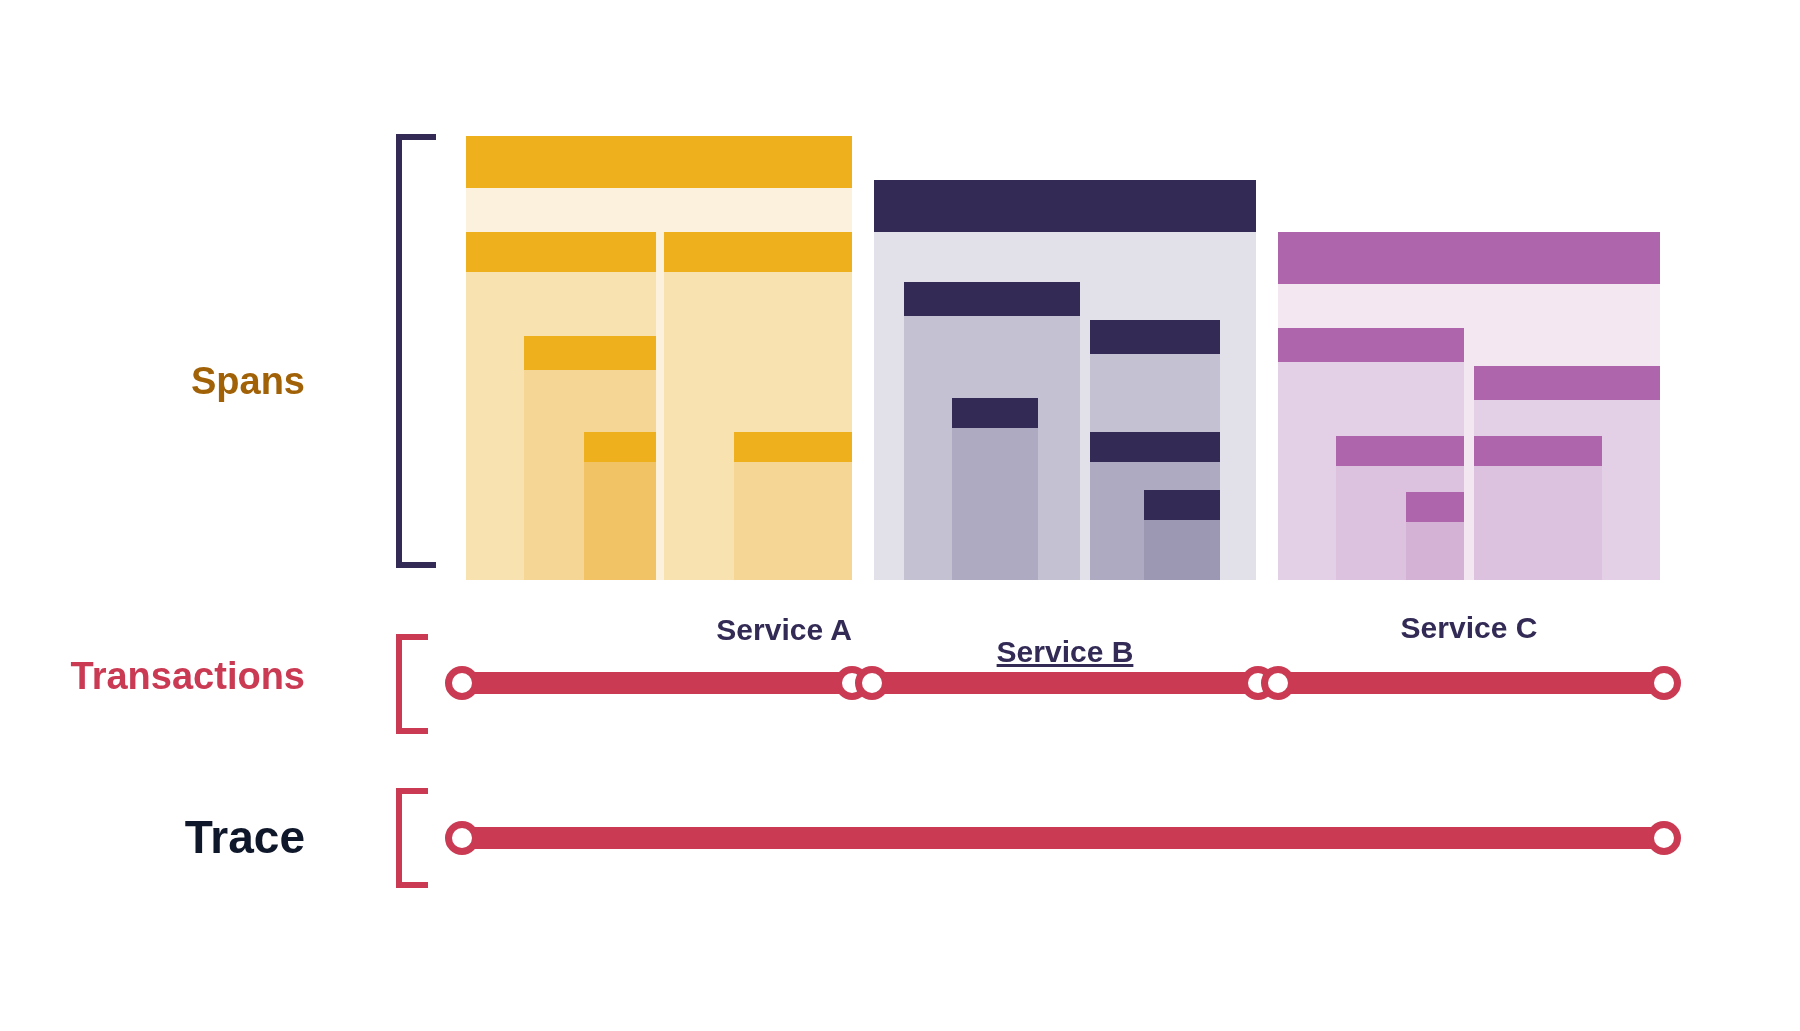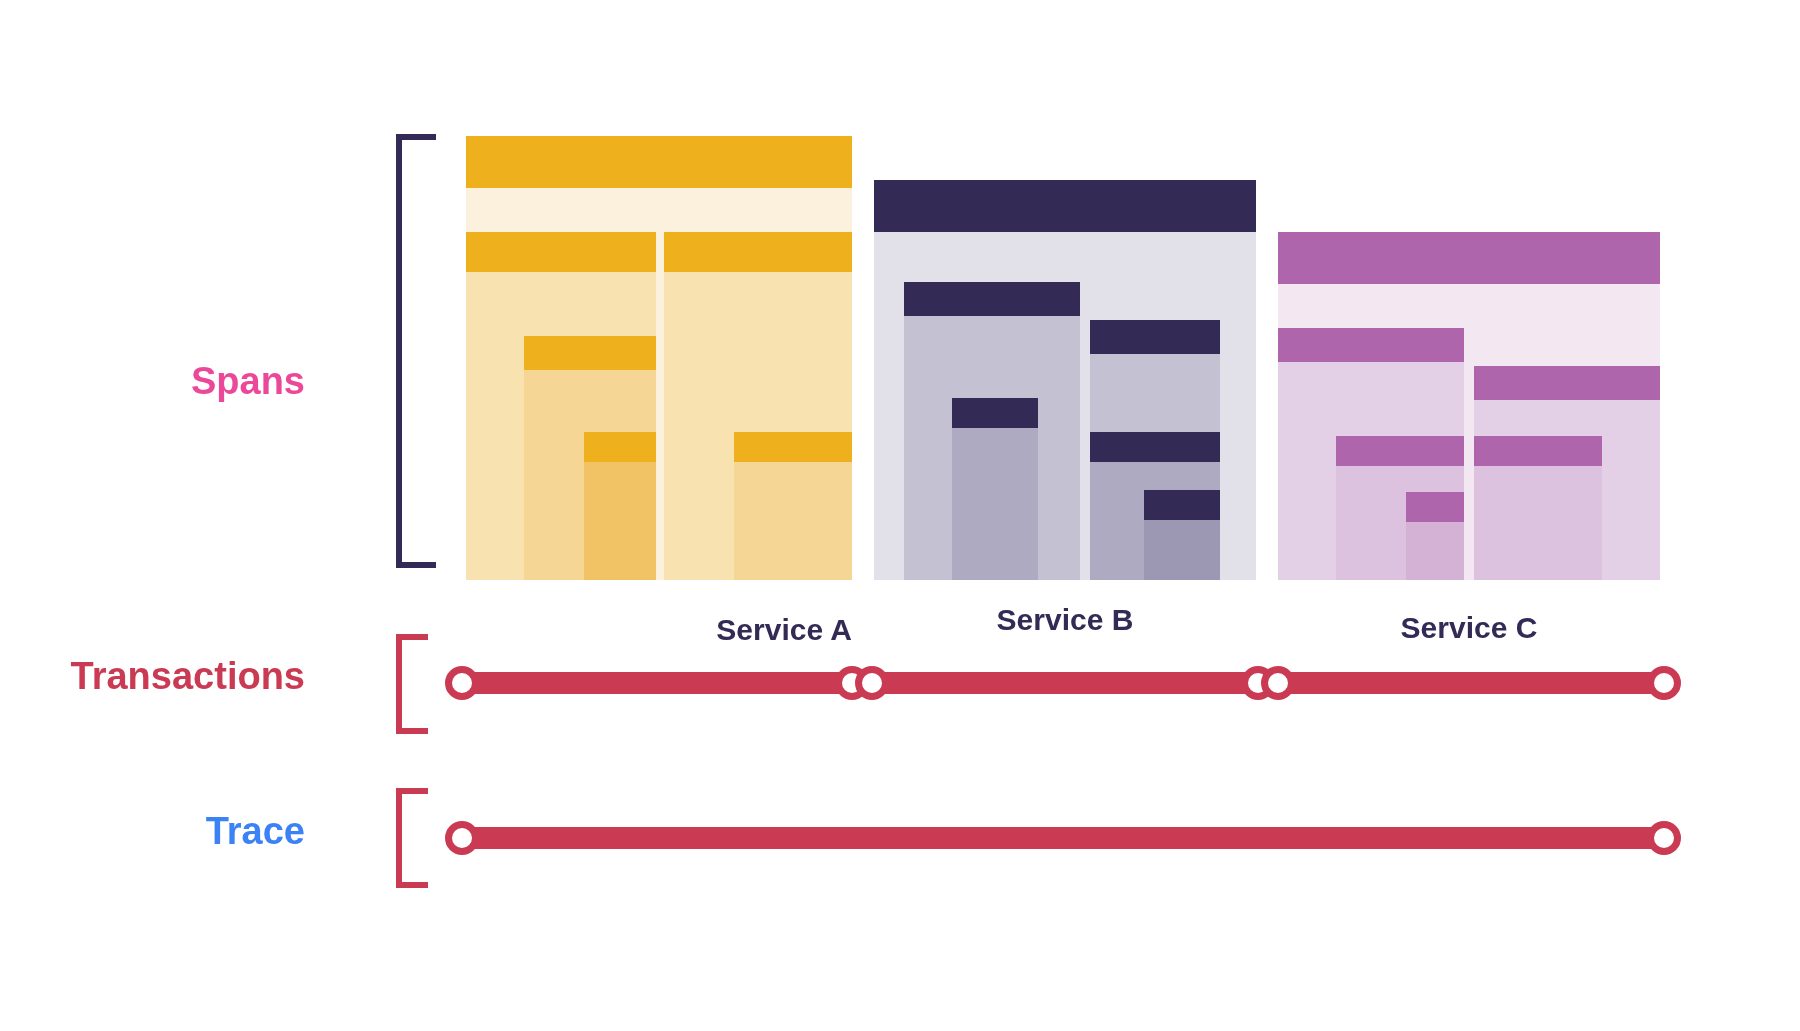--- a/index.html
+++ b/index.html
@@ -14,31 +14,31 @@
   
   .side-label{
     position:absolute;
     font-weight:bold;
     white-space:nowrap;
     text-align:right;
   }
   #label-spans{
     right:1495px; top:360px;
     font-size:38px;
-    color:#ec4899;
+    color:#a16207;
   }
   #label-transactions{
     right:1495px; top:655px;
     font-size:38px;
     color:#CB3A53;
   }
   #label-trace{
     right:1495px; top:810px;
-    font-size:38px;
-    color:#3b82f6;
+    font-size:46px;
+    color:#0f172a;
   }
 
   
   .bracket{
     position:absolute;
     border-style:solid;
     border-right:none;
     box-sizing:border-box;
   }
   #bracket-spans{
@@ -189,21 +189,21 @@
         <div class="bar-head" style="height: 30px; background: rgb(175, 101, 171);"></div>
       </div>
       <div class="bar" style="left: 1406px; width: 58px; top: 492px; height: 88px;">
         <div class="bar-body" style="background: rgb(211, 178, 214);"></div>
         <div class="bar-head" style="height: 30px; background: rgb(175, 101, 171);"></div>
       </div>
     </div>
 
   <div id="service-labels">
       <div class="service-label" style="left: 466px; width: 386px; top: 613px; text-align: right;">Service A</div>
-      <div class="service-label" style="left: 874px; width: 382px; top: 603px;">Service B</div>
+      <div class="service-label" style="left: 874px; width: 382px; top: 635px; text-decoration: underline;">Service B</div>
       <div class="service-label" style="left: 1278px; width: 382px; top: 611px;">Service C</div>
     </div>
 
   <div id="transactions-area">
       <div class="rail" style="left: 462px; width: 390px; top: 672px;"></div>
       <div class="node" style="left: 445px; top: 666px;"></div>
       <div class="node" style="left: 835px; top: 666px;"></div>
       <div class="rail" style="left: 872px; width: 386px; top: 672px;"></div>
       <div class="node" style="left: 855px; top: 666px;"></div>
       <div class="node" style="left: 1241px; top: 666px;"></div>

